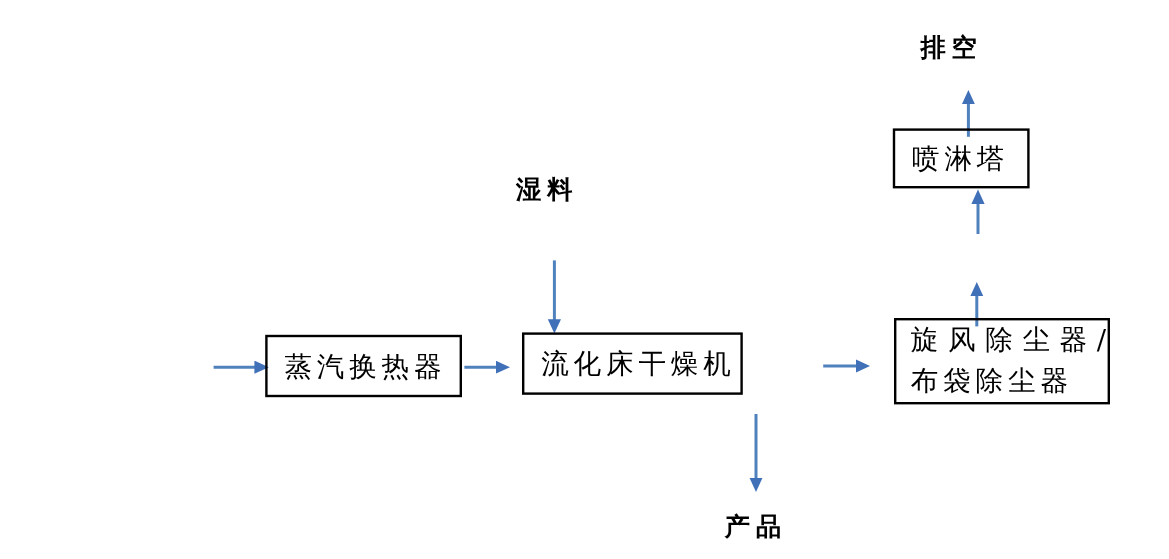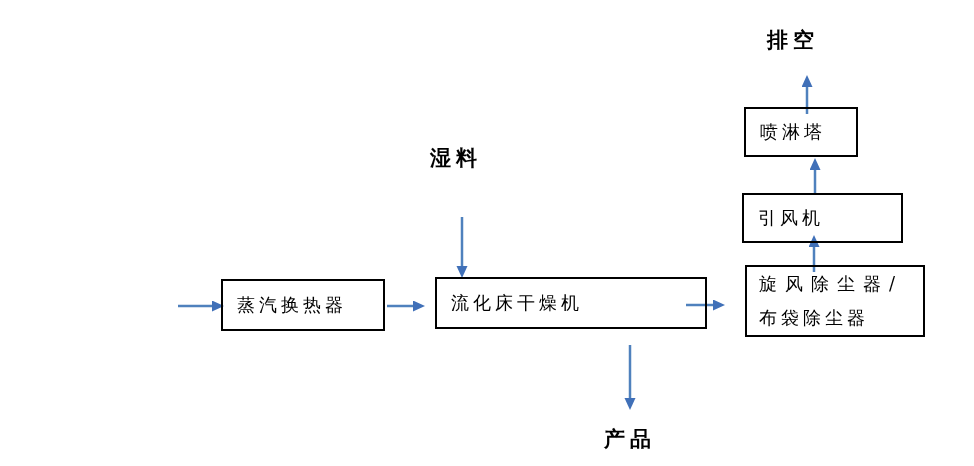--- a/index.html
+++ b/index.html
@@ -24,21 +24,21 @@
     height: 466px;
   }
   .node {
     position: absolute;
     box-sizing: border-box;
     border: 2px solid #000000;
     background: transparent;
     display: flex;
     align-items: center;
     padding-left: 14px;
-    font-size: 18px;
+    font-size: 23px;
     letter-spacing: 4px;
     white-space: nowrap;
   }
   .node.two-line {
     flex-direction: column;
     align-items: flex-start;
     justify-content: center;
     line-height: 34px;
     padding-left: 12px;
   }
@@ -47,21 +47,21 @@
   .flabel {
     position: absolute;
     font-size: 21px;
     letter-spacing: 5px;
     white-space: nowrap;
     font-weight: bold;
   }
   
   #n-blower   { left: 42px;  top: 280px; width: 134px; height: 53px; }
   #n-heater   { left: 221px; top: 279px; width: 164px; height: 52px; }
-  #n-dryer    { left: 435px; top: 277px; width: 272px; height: 52px; }
+  #n-dryer    { left: 435px; top: 277px; width: 184px; height: 52px; }
   #n-dust     { left: 745px; top: 265px; width: 180px; height: 72px; }
   #n-fan      { left: 742px; top: 193px; width: 161px; height: 50px; }
   #n-spray    { left: 744px; top: 107px; width: 114px; height: 50px; }
   
   #l-wet     { left: 430px; top: 144px; }
   #l-product { left: 604px; top: 425px; }
   #l-vent    { left: 767px; top: 26px;  }
 </style>
 </head>
 <body>
@@ -91,23 +91,20 @@
 
   <div class="node" id="n-dryer">
     <span>流化床干燥机</span>
   </div>
 
   <div class="node two-line" id="n-dust">
     <span class="line1">旋风除尘器/</span>
     <span class="line2">布袋除尘器</span>
   </div>
 
-  <div class="node" id="n-fan">
-    <span>引风机</span>
-  </div>
 
   <div class="node" id="n-spray">
     <span>喷淋塔</span>
   </div>
 
   <div class="flabel" id="l-wet">湿料</div>
 
   <div class="flabel" id="l-product">产品</div>
 
   <div class="flabel" id="l-vent">排空</div>

